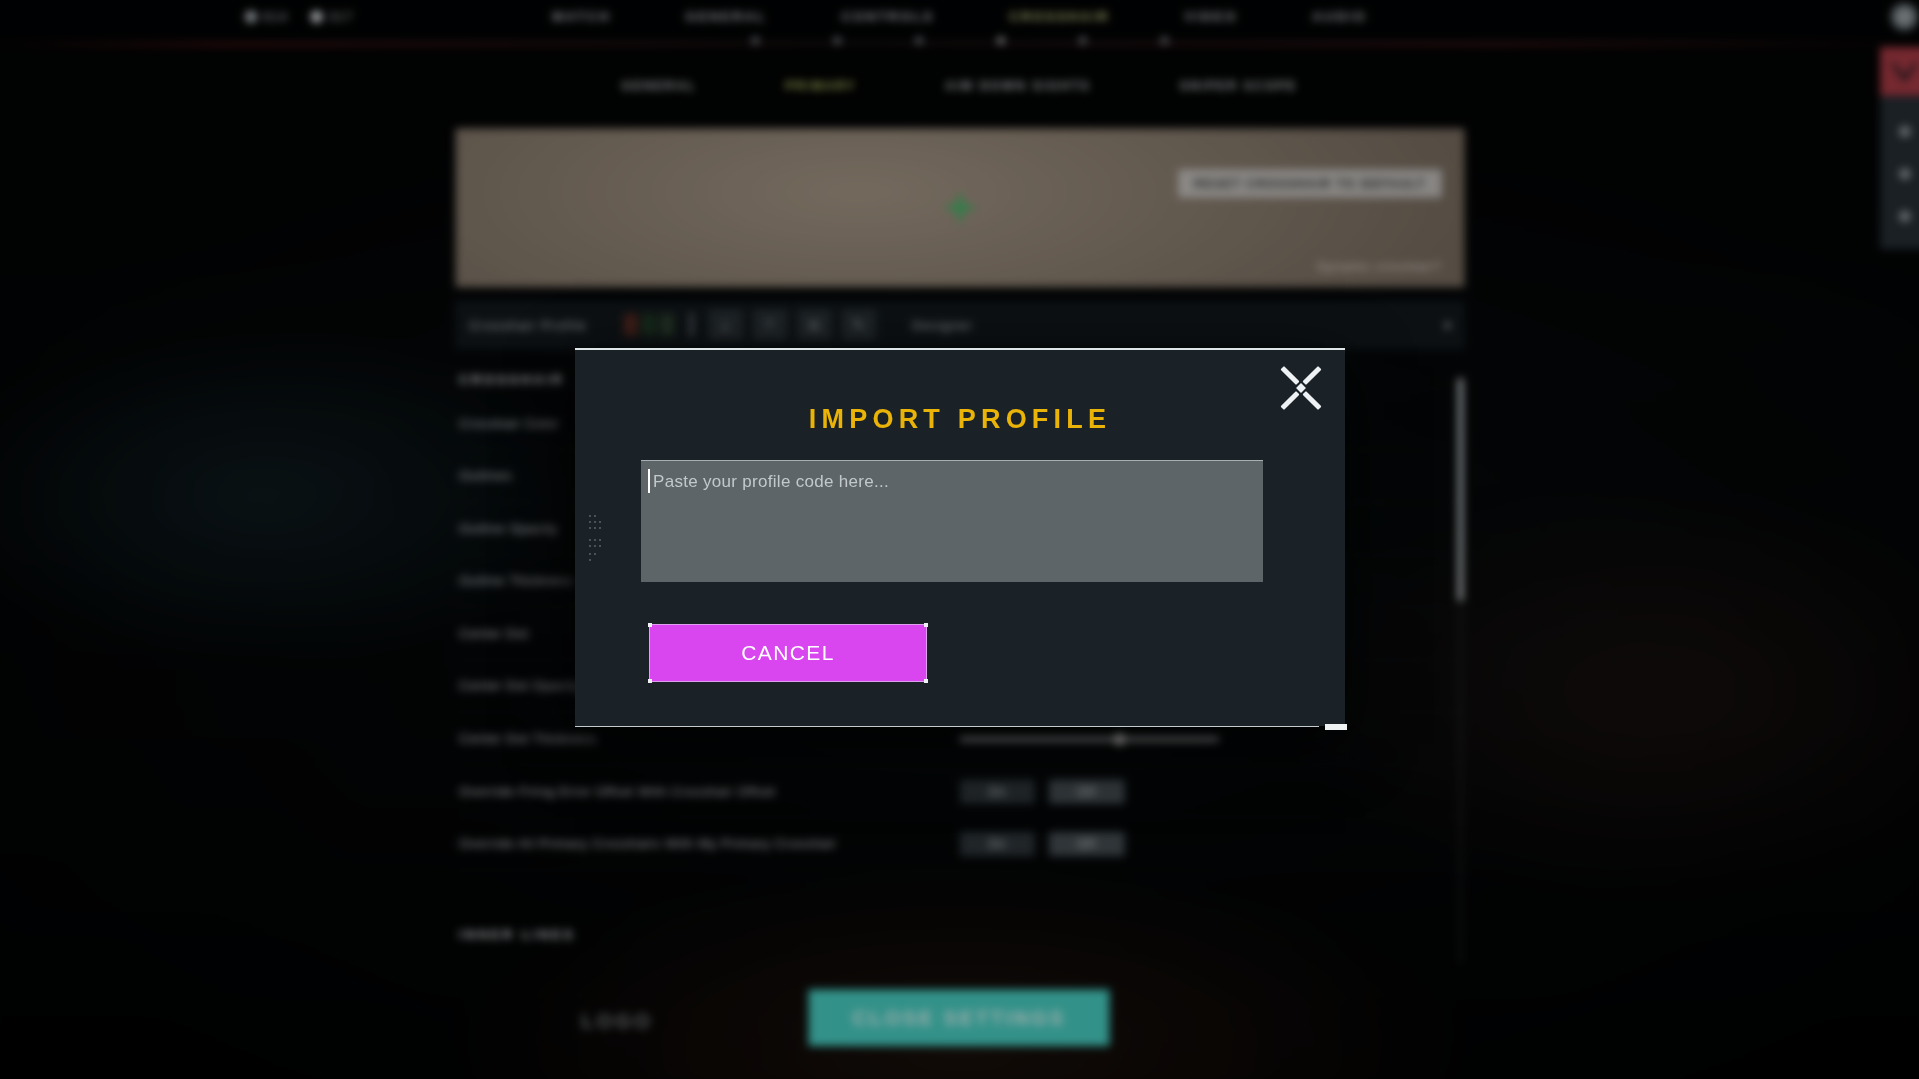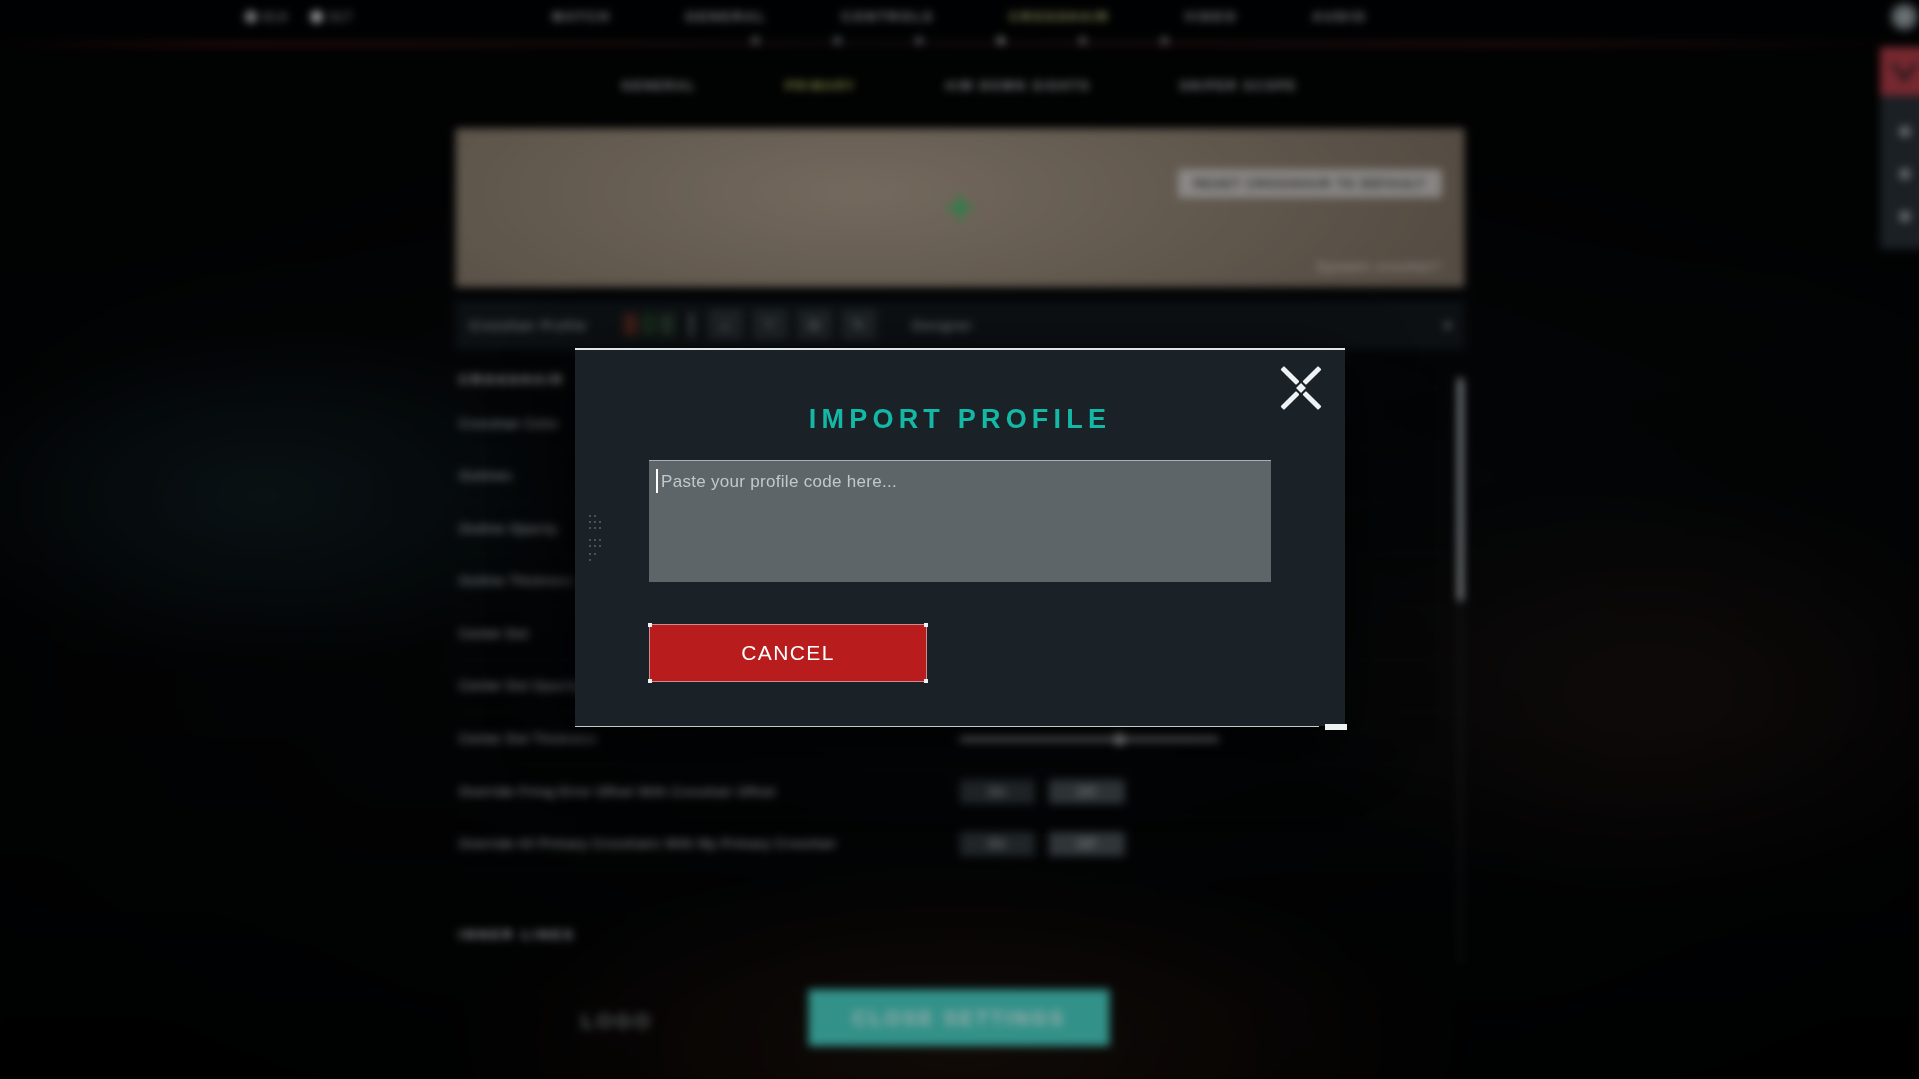--- a/index.html
+++ b/index.html
@@ -201,25 +201,25 @@
   .modal-close i.b{ right:2px; top:9px;  transform:rotate(-45deg); }
   .modal-close i.c{ left:2px;  bottom:9px;transform:rotate(-45deg); }
   .modal-close i.d{ right:2px; bottom:9px;transform:rotate(45deg); }
   .modal-close em{
     position:absolute; left:50%; top:50%; width:7px;height:7px; background:#eef2f4;
     transform:translate(-50%,-50%) rotate(45deg);
   }
 
   .modal-title{
     position:absolute; left:0; right:0; top:54px; text-align:center;
-    color:#14b8a6; font-size:27px; font-weight:bold; letter-spacing:5.2px;
+    color:#eab308; font-size:27px; font-weight:bold; letter-spacing:5.2px;
   }
 
   .code-box{
-    position:absolute; left:74px; top:110px; width:622px; height:122px;
+    position:absolute; left:66px; top:110px; width:622px; height:122px;
     background:#5d6569; border:none;
     border-top:1px solid rgba(230,238,240,.55);
     padding-left:39px;
   }
   .code-box .ph{
     position:absolute; left:12px; top:11px;
     color:#c3c9cb; font-size:17px; letter-spacing:.3px;
   }
   .code-box .caret{
     position:absolute; left:7px; top:8px; width:2px; height:24px; background:#ffffff;
@@ -229,21 +229,21 @@
   .mbtn{
     width:278px; height:58px; display:flex;align-items:center;justify-content:center;
     font-size:21px; letter-spacing:1.4px; color:#ffffff; cursor:pointer;
     border:1px solid rgba(225,233,236,.55);
     position:relative;
   }
   .mbtn .c{ position:absolute; width:4px;height:4px;background:#eef2f4; }
   .mbtn .c.tl{ left:-2px; top:-2px; } .mbtn .c.tr{ right:-2px; top:-2px; }
   .mbtn .c.bl{ left:-2px; bottom:-2px; } .mbtn .c.br{ right:-2px; bottom:-2px; }
   .mbtn.primary{ background:#252c31; }
-  .mbtn.secondary{ background:#b91c1c; }
+  .mbtn.secondary{ background:#d946ef; }
 </style>
 </head>
 <body>
 
 <div id="bg-layer">
   <div id="bg-base"></div>
   <div id="bg-amb"></div>
   <div id="bg-streak"></div>
 
   <div class="currency">

